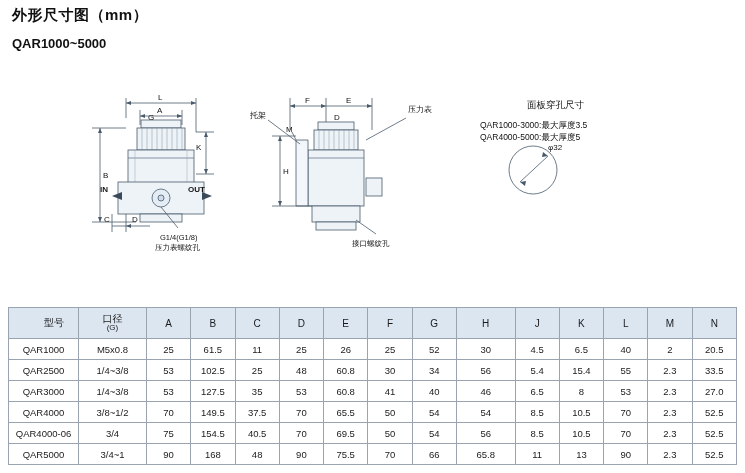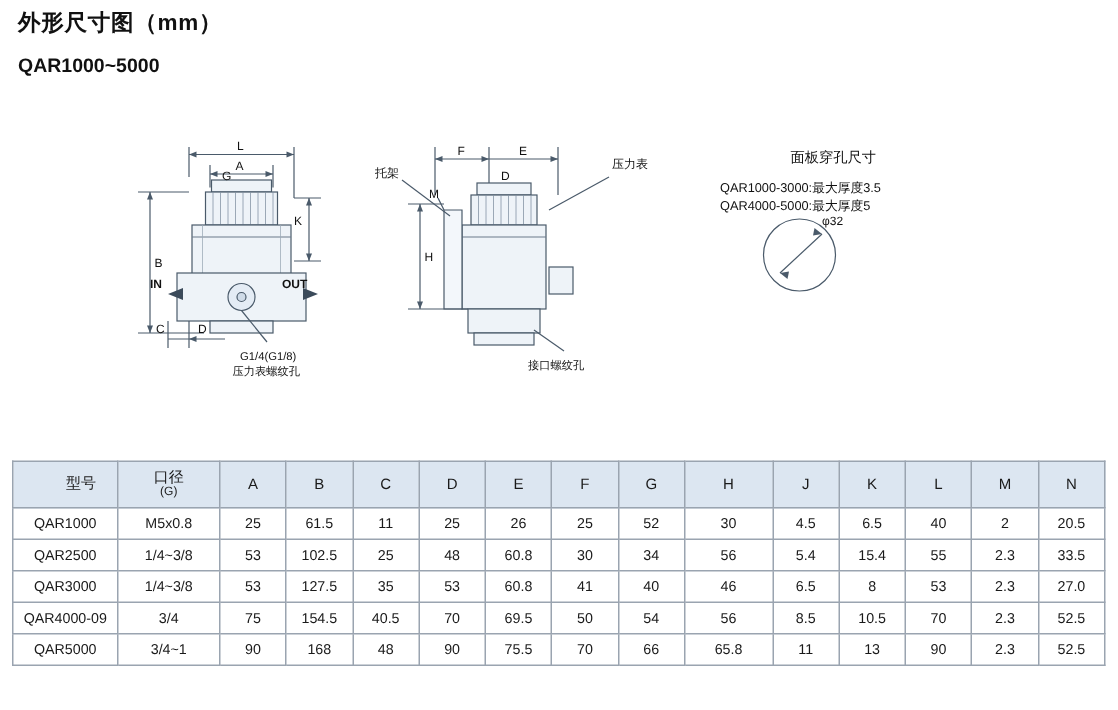--- a/index.html
+++ b/index.html
@@ -360,21 +360,38 @@
           <td>41</td>
           <td>40</td>
           <td>46</td>
           <td>6.5</td>
           <td>8</td>
           <td>53</td>
           <td>2.3</td>
           <td>27.0</td>
         </tr>
         <tr>
-          <td class="c-model">QAR4000-09</td>
+          <td class="c-model">QAR4000</td>
+          <td>3/8~1/2</td>
+          <td>70</td>
+          <td>149.5</td>
+          <td>37.5</td>
+          <td>70</td>
+          <td>65.5</td>
+          <td>50</td>
+          <td>54</td>
+          <td>54</td>
+          <td>8.5</td>
+          <td>10.5</td>
+          <td>70</td>
+          <td>2.3</td>
+          <td>52.5</td>
+        </tr>
+        <tr>
+          <td class="c-model">QAR4000-06</td>
           <td>3/4</td>
           <td>75</td>
           <td>154.5</td>
           <td>40.5</td>
           <td>70</td>
           <td>69.5</td>
           <td>50</td>
           <td>54</td>
           <td>56</td>
           <td>8.5</td>

